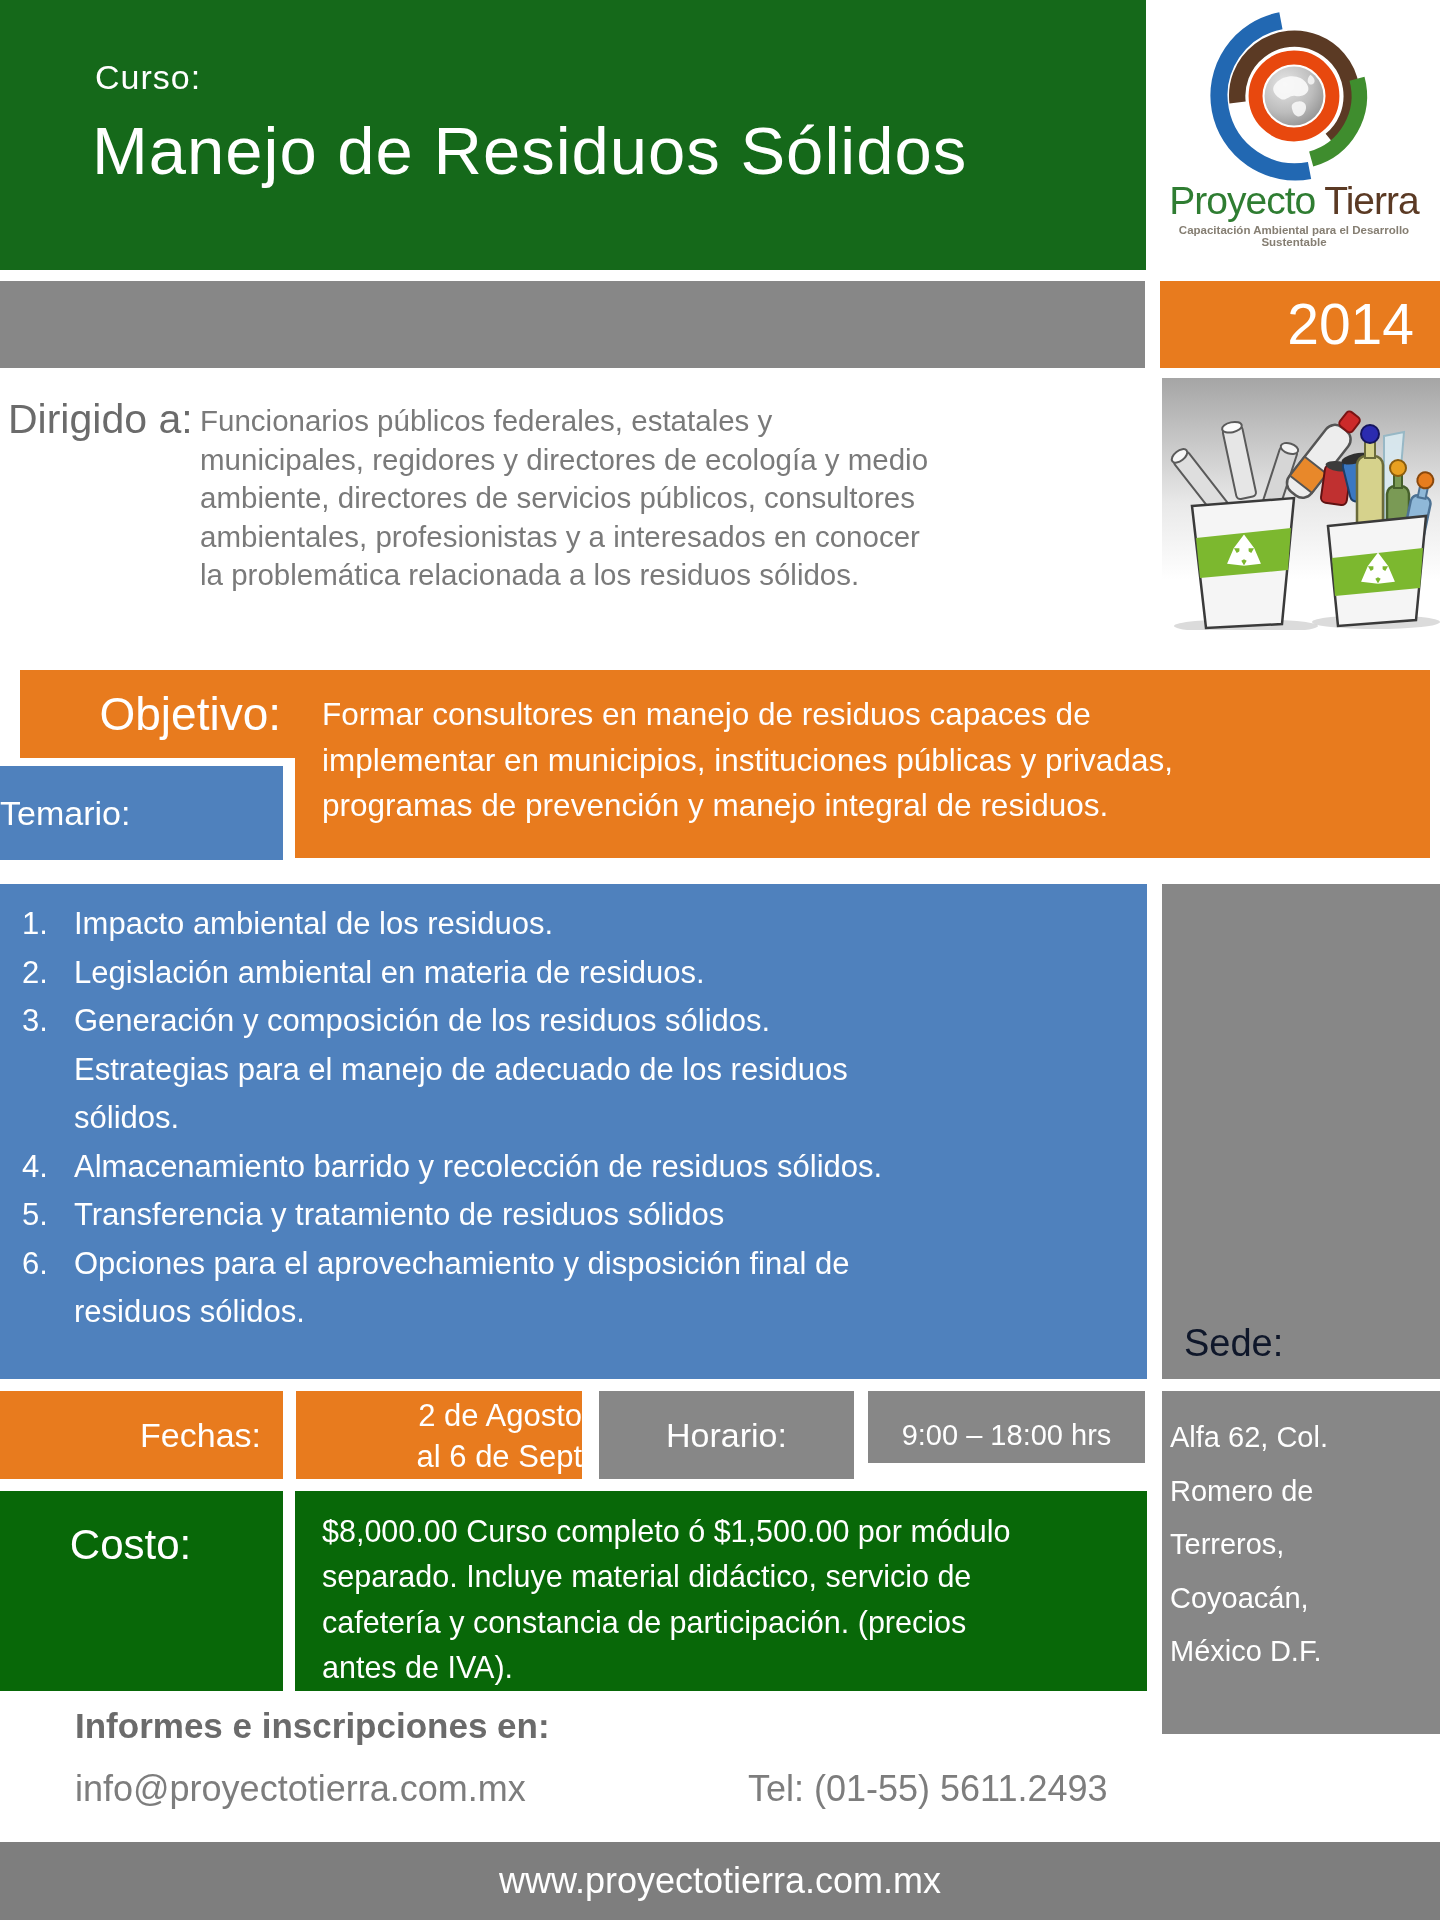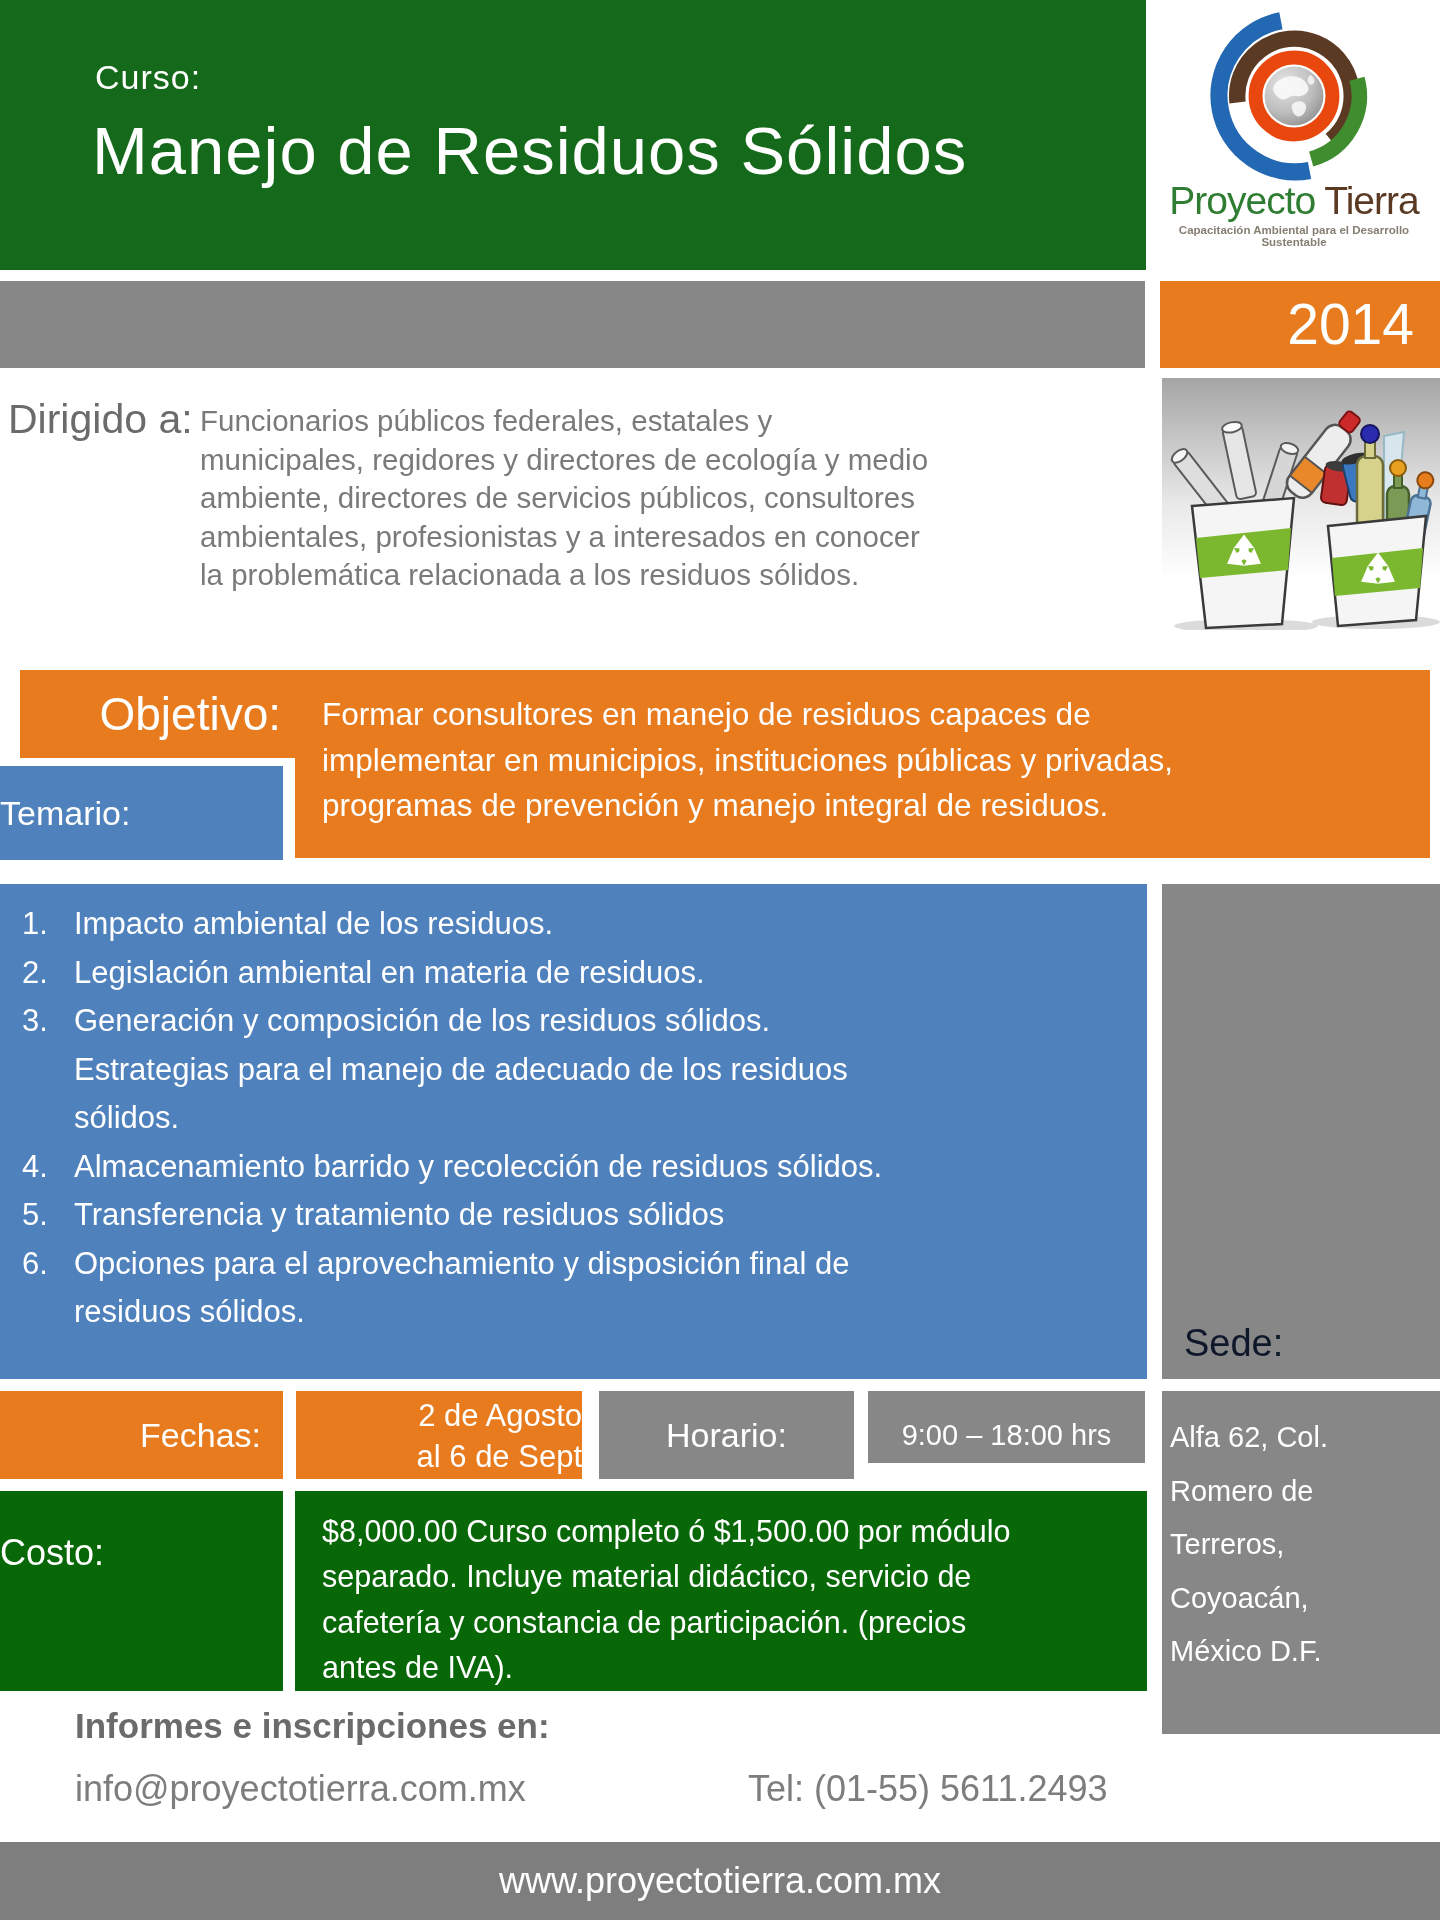--- a/index.html
+++ b/index.html
@@ -59,21 +59,21 @@
     color:#fff;font-size:31px;line-height:41px;text-align:right;padding-top:4px;box-sizing:border-box;}
   .horario-label{left:599px;top:1391px;width:255px;height:88px;background:var(--gray);
     color:#fff;font-size:34px;line-height:88px;text-align:center;}
   .horario-value{left:868px;top:1391px;width:277px;height:72px;background:var(--gray);
     color:#fff;font-size:29px;line-height:88px;text-align:center;}
   .address-panel{left:1162px;top:1391px;width:278px;height:343px;background:var(--gray);
     color:#fff;font-size:29px;line-height:53.5px;padding:20px 10px 0 8px;box-sizing:border-box;}
 
   
   .costo-label{left:0;top:1491px;width:283px;height:200px;background:var(--dark_green);
-    color:#fff;font-size:36px;text-align:left;padding:41px 22px 0 0;box-sizing:border-box;}
+    color:#fff;font-size:42px;text-align:center;padding:30px 22px 0 0;box-sizing:border-box;}
   .costo-text{left:295px;top:1491px;width:852px;height:200px;background:var(--dark_green);
     color:#fff;font-size:30.5px;line-height:45.3px;padding:18px 10px 0 27px;box-sizing:border-box;}
 
   
   .footer-heading{left:75px;top:1706px;font-size:35px;font-weight:bold;color:#6b6b6b;}
   .footer-email{left:75px;top:1768px;font-size:36px;color:#7d7d7d;}
   .footer-phone{left:748px;top:1768px;font-size:36px;color:#7d7d7d;}
   .bottom-bar{left:0;top:1842px;width:1440px;height:78px;background:var(--footer_bar);
     color:#fff;font-size:36px;line-height:78px;text-align:center;}
 </style>

